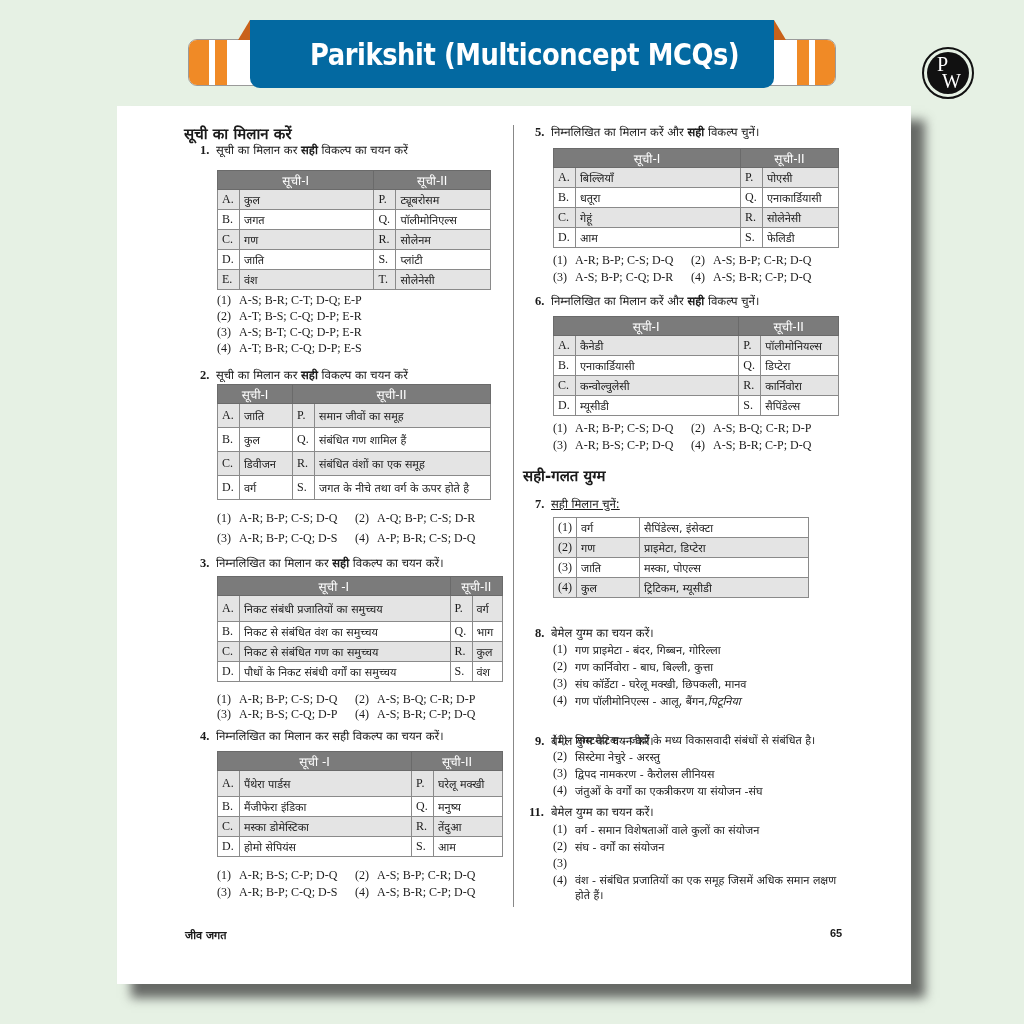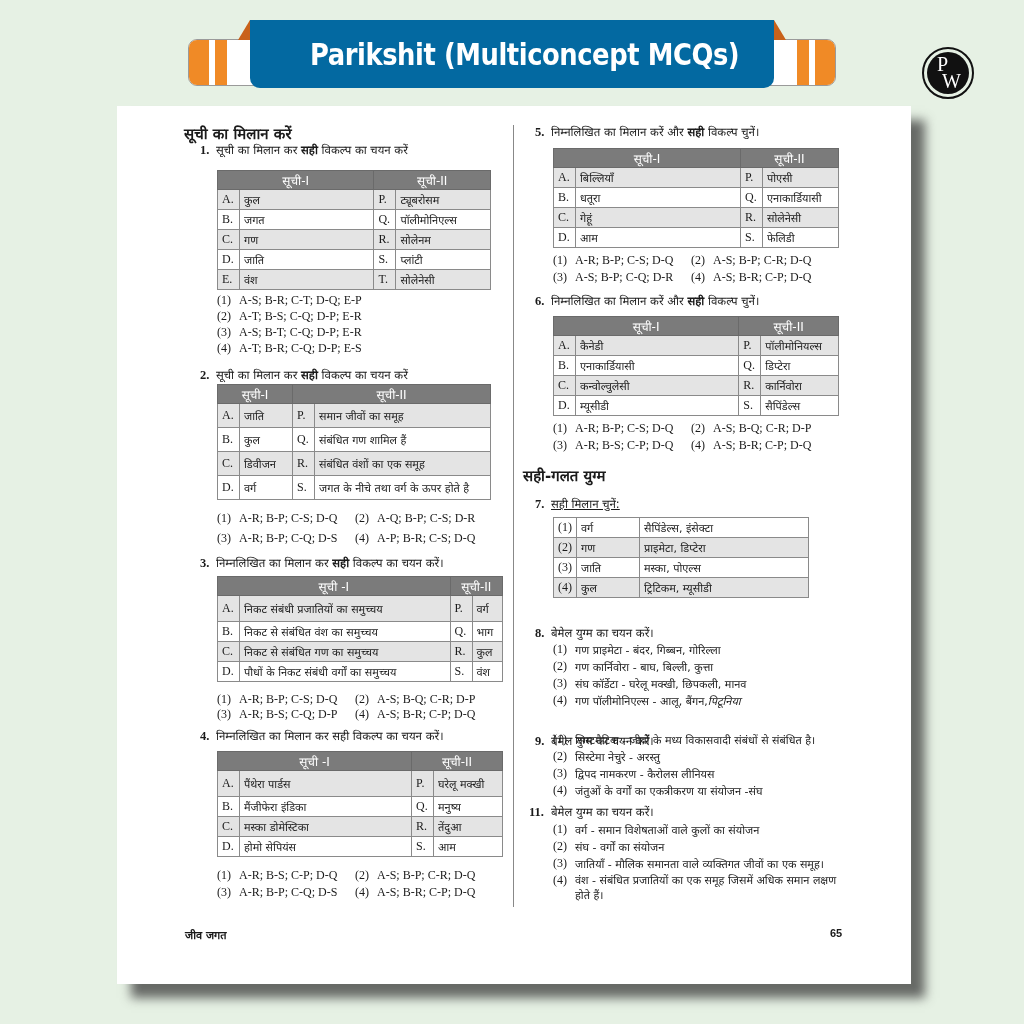--- a/index.html
+++ b/index.html
@@ -504,21 +504,20 @@
       <div class="item">
           <span class="n">(1)</span>
           <span>वर्ग - समान विशेषताओं वाले कुलों का संयोजन</span>
         </div>
       <div class="item">
           <span class="n">(2)</span>
           <span>संघ - वर्गों का संयोजन</span>
         </div>
       <div class="item">
           <span class="n">(3)</span>
-          <span>जातियाँ - मौलिक समानता वाले व्यक्तिगत जीवों का एक समूह।</span>
         </div>
       <div class="item wrap">
           <span class="n">(4)</span>
           <span>वंश - संबंधित प्रजातियों का एक समूह जिसमें अधिक समान लक्षण होते हैं।</span>
         </div>
     </div>
   </div>
 
   <div class="footer-left">जीव जगत</div>
   <div class="footer-right">65</div>

